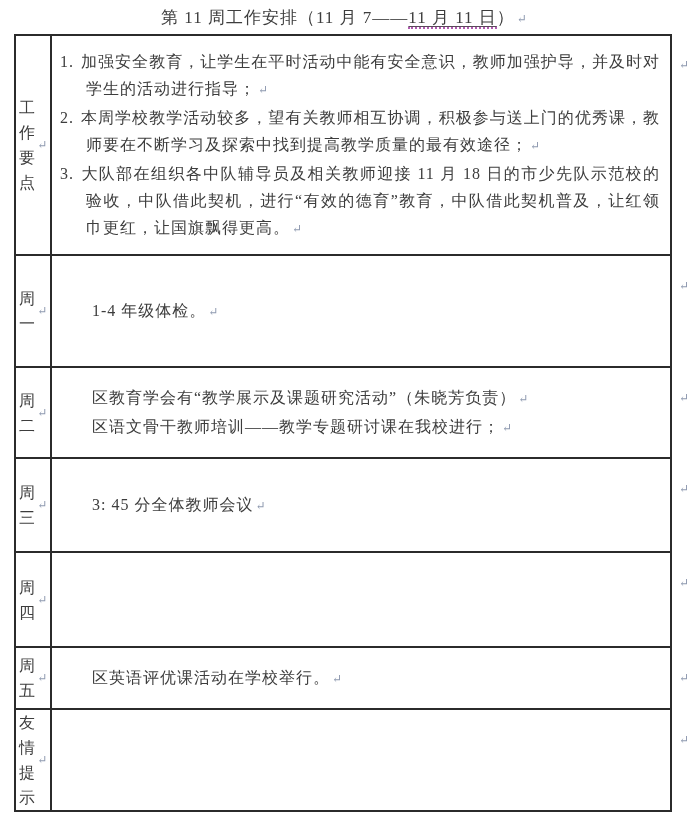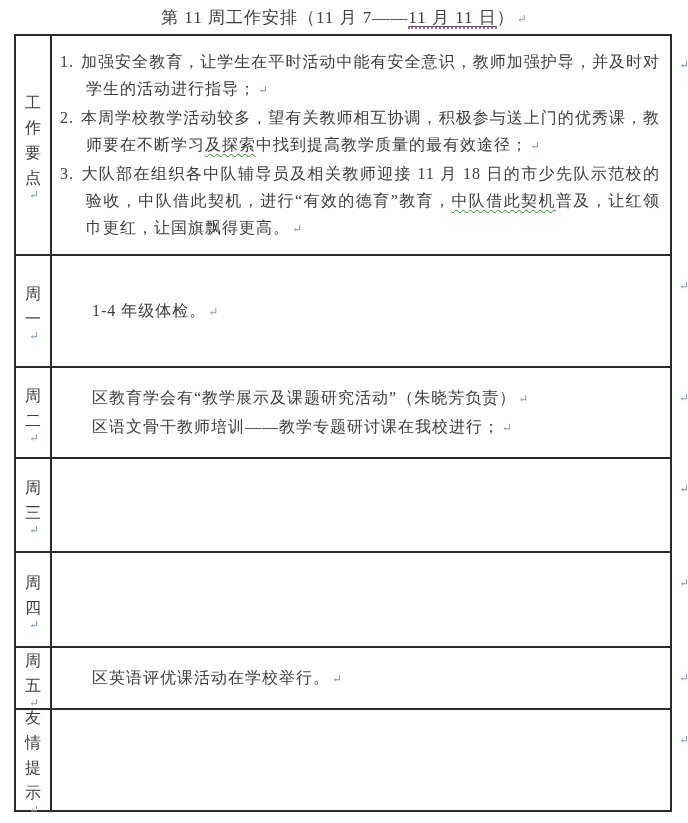--- a/index.html
+++ b/index.html
@@ -40,21 +40,21 @@
     box-sizing: border-box;
     border-bottom: 2px solid #2b2b2b;
     overflow: visible;
   }
   .cell.last {
     border-bottom: none;
   }
   .label-cell {
     border-right: 2px solid #2b2b2b;
     display: flex;
-    flex-direction: column;
+    flex-direction: row;
     align-items: center;
     justify-content: center;
     font-size: 16px;
     letter-spacing: 0;
   }
   .vlabel {
     display: inline-block;
     width: 1.05em;
     word-break: break-all;
     line-height: 25px;
@@ -77,21 +77,20 @@
     padding-top: 12px;
     line-height: 27px;
   }
   .list-item {
     padding-left: 26px;
     text-indent: -26px;
   }
   .item-num { margin-right: 7px; }
   .para { text-indent: 2em; }
   .wavy {
-    text-decoration: underline;
     text-decoration-style: wavy;
     text-decoration-color: #2e8b2e;
     text-decoration-thickness: 1px;
     text-underline-offset: 3px;
   }
   .u-date {
     text-decoration: underline;
     text-decoration-color: #5a4a5a;
     text-decoration-thickness: 1px;
     text-underline-offset: 3px;
@@ -148,20 +147,21 @@
       <div class="para"><span>区教育学会有“教学展示及课题研究活动”（朱晓芳负责）</span><span class="pmark">↵</span></div>
       <div class="para"><span>区语文骨干教师培训——教学专题研讨课在我校进行；</span><span class="pmark">↵</span></div>
       <span class="pmark row-end-mark">↵</span>
     </div>
 
     <div class="cell label-cell">
       <span class="vlabel">周三</span>
       <span class="pmark">↵</span>
     </div>
     <div class="cell content-cell">
+      <div class="para"><span>3: 45 分全体教师会议</span><span class="pmark">↵</span></div>
       <span class="pmark row-end-mark">↵</span>
     </div>
 
     <div class="cell label-cell">
       <span class="vlabel">周四</span>
       <span class="pmark">↵</span>
     </div>
     <div class="cell content-cell">
       <span class="pmark row-end-mark">↵</span>
     </div>

